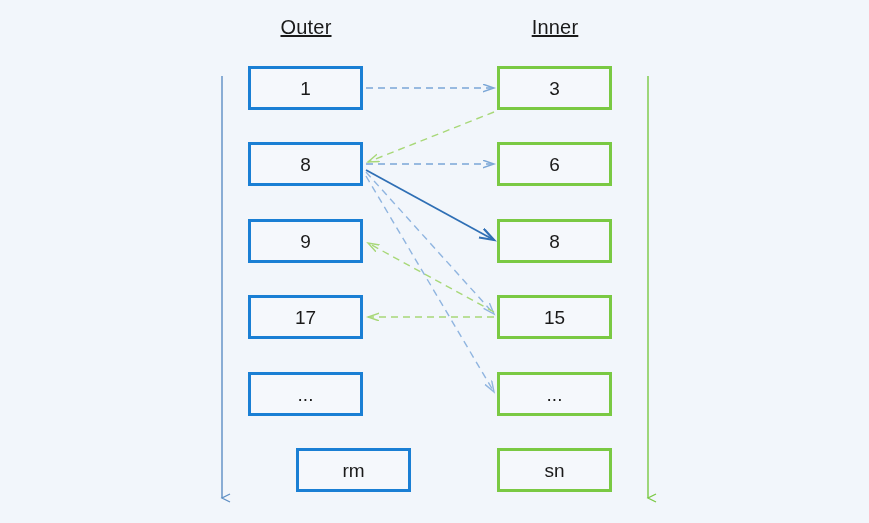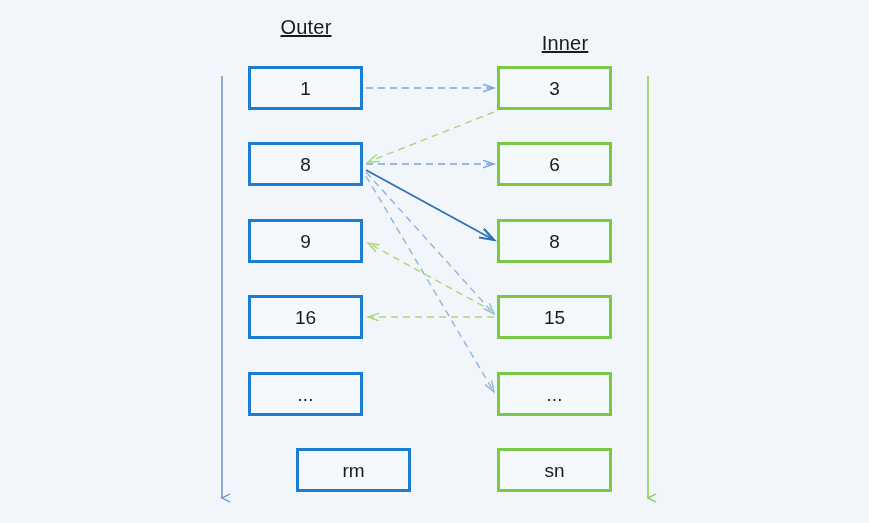--- a/index.html
+++ b/index.html
@@ -22,21 +22,21 @@
   .col-header {
     position: absolute;
     font-size: 20px;
     color: #1a1a1a;
     text-align: center;
     width: 160px;
     letter-spacing: 0.2px;
     text-decoration: underline;
   }
   #header-outer { left: 226px; top: 16px; }
-  #header-inner { left: 485px; top: 16px; margin-top: 16px; }
+  #header-inner { left: 475px; top: 16px; }
 
   .node {
     position: absolute;
     width: 115px;
     height: 44px;
     box-sizing: border-box;
     background: #f5f8fc;
     display: flex;
     align-items: center;
     justify-content: center;
@@ -114,21 +114,21 @@
       <div class="node outer" style="left: 248px; top: 66px;">
         <span class="label">1</span>
       </div>
       <div class="node outer" style="left: 248px; top: 142px;">
         <span class="label">8</span>
       </div>
       <div class="node outer" style="left: 248px; top: 219px;">
         <span class="label">9</span>
       </div>
       <div class="node outer" style="left: 248px; top: 295px;">
-        <span class="label">16</span>
+        <span class="label">17</span>
       </div>
       <div class="node outer" style="left: 248px; top: 372px;">
         <span class="label">...</span>
       </div>
       <div class="node outer" style="left: 248px; top: 448px; margin-left: 48px;">
         <span class="label">rm</span>
       </div>
     </div>
   <div id="nodes-inner">
       <div class="node inner" style="left: 497px; top: 66px;">

